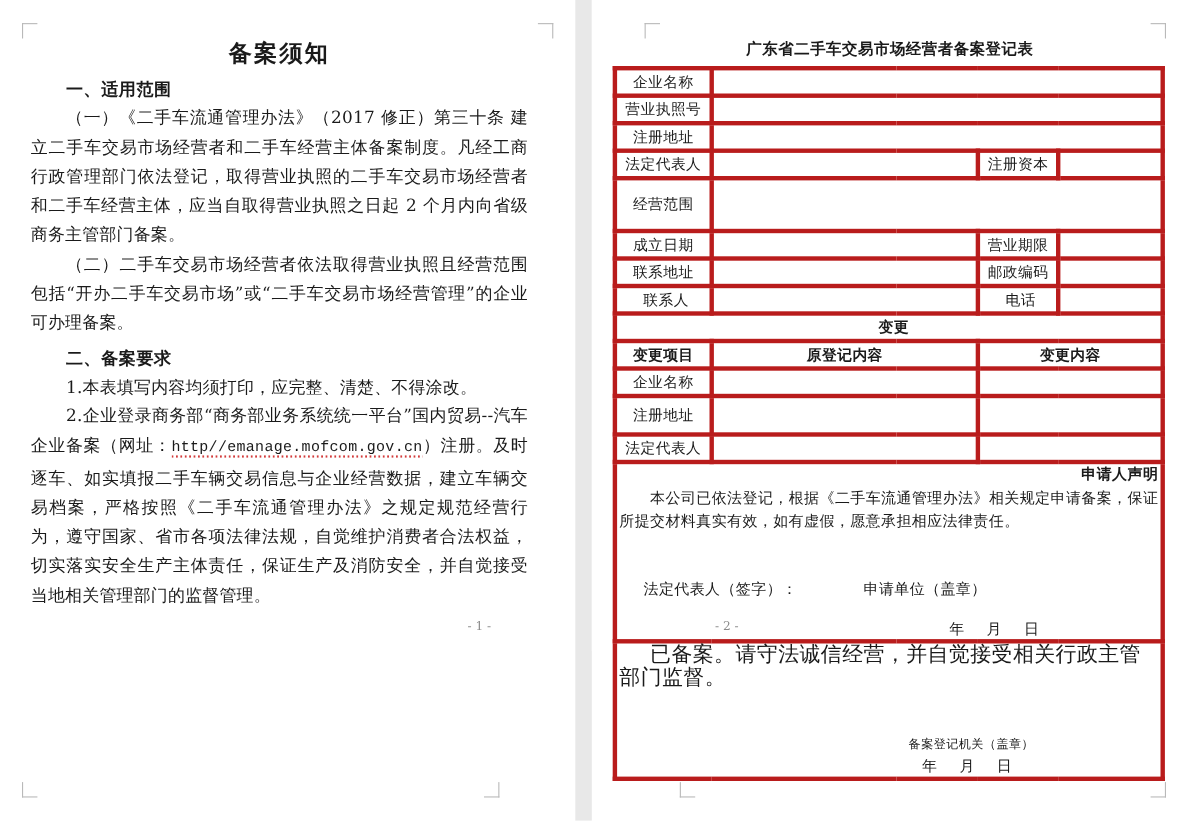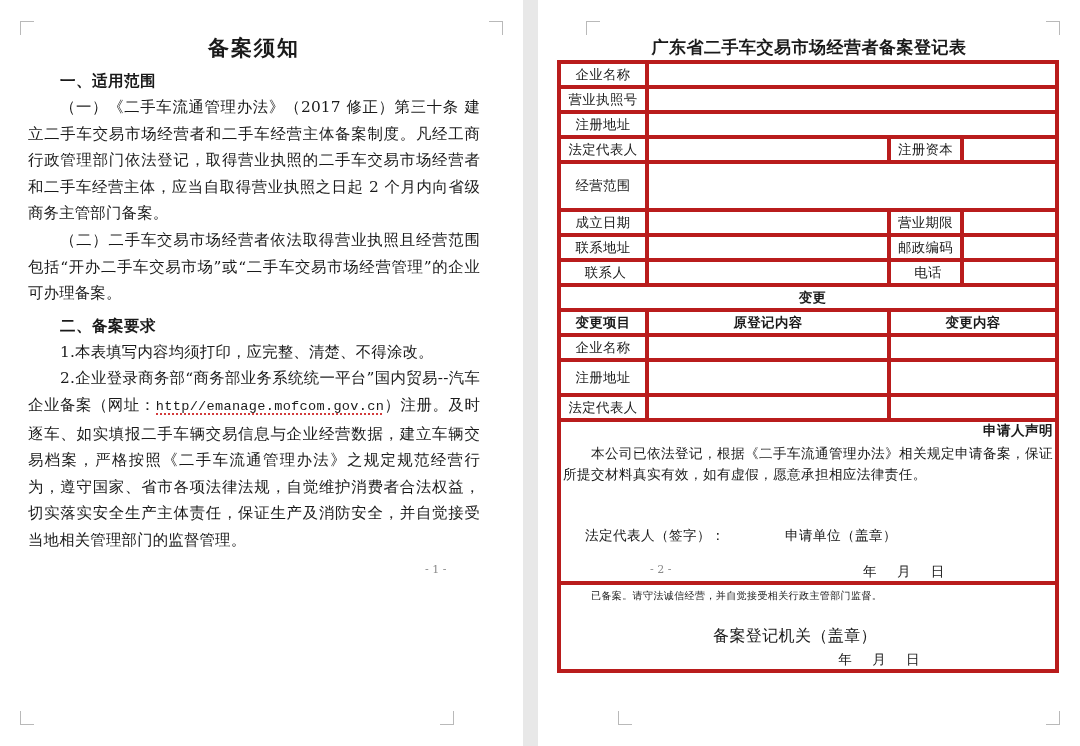--- a/index.html
+++ b/index.html
@@ -95,21 +95,21 @@
     font-family: "DejaVu Serif", "Liberation Serif", serif;
   }
 
   
   .form-title {
     position: absolute;
     left: 0;
     top: 36px;
     width: 542px;
     text-align: center;
-    font-size: 17px;
+    font-size: 14px;
     font-weight: bold;
     font-family: "DejaVu Sans", "Liberation Sans", sans-serif;
     letter-spacing: 0.5px;
   }
   table.form {
     position: absolute;
     left: 19px;
     top: 60px;
     width: 498px;
     border-collapse: collapse;
@@ -181,27 +181,28 @@
     font-size: 13.6px;
     padding-left: 300px;
     letter-spacing: 8px;
   }
   td.reg {
     padding: 16px 8px 8px 8px;
     vertical-align: top;
     height: 106px;
   }
   .reg-body {
-    font-size: 10px;
+    font-size: 19px;
     line-height: 21px;
     text-indent: 28px;
   }
   .reg-seal {
-    margin-top: 20px;
-    font-size: 16px;
+    margin-top: 42px;
+    font-size: 11px;
+    text-align: center;
     padding-left: 150px;
   }
   .reg-date {
     margin-top: 4px;
     font-size: 13.6px;
     text-align: center;
     padding-left: 150px;
     letter-spacing: 8px;
   }
   .form-note {

